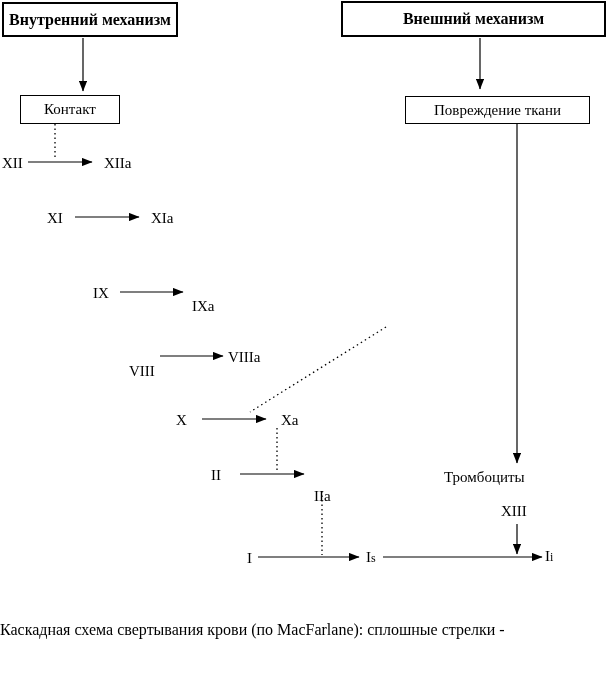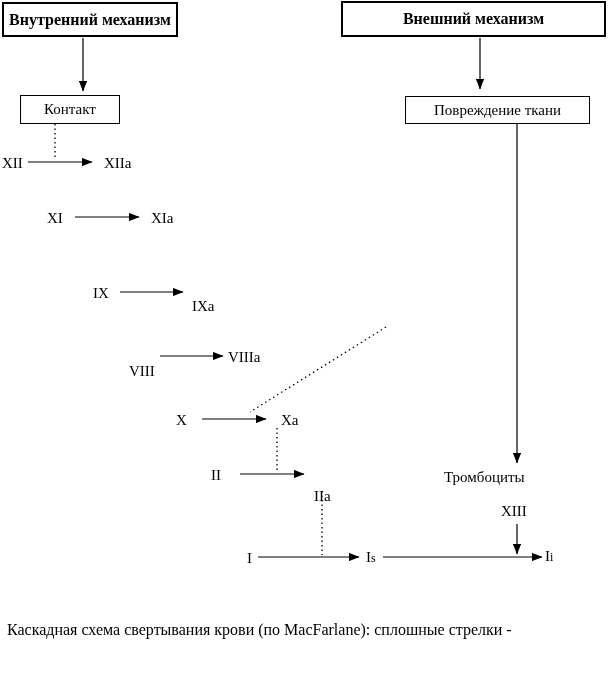--- a/index.html
+++ b/index.html
@@ -46,21 +46,21 @@
     position: absolute;
     font-size: 15px;
     line-height: 19px;
     white-space: nowrap;
   }
   .sub {
     font-size: 12px;
   }
   .caption {
     position: absolute;
-    left: 7px;
+    left: 0;
     top: 617px;
     width: 595px;
     font-size: 16px;
     line-height: 26px;
   }
   .caption div { white-space: nowrap; }
 </style>
 </head>
 <body>
 

